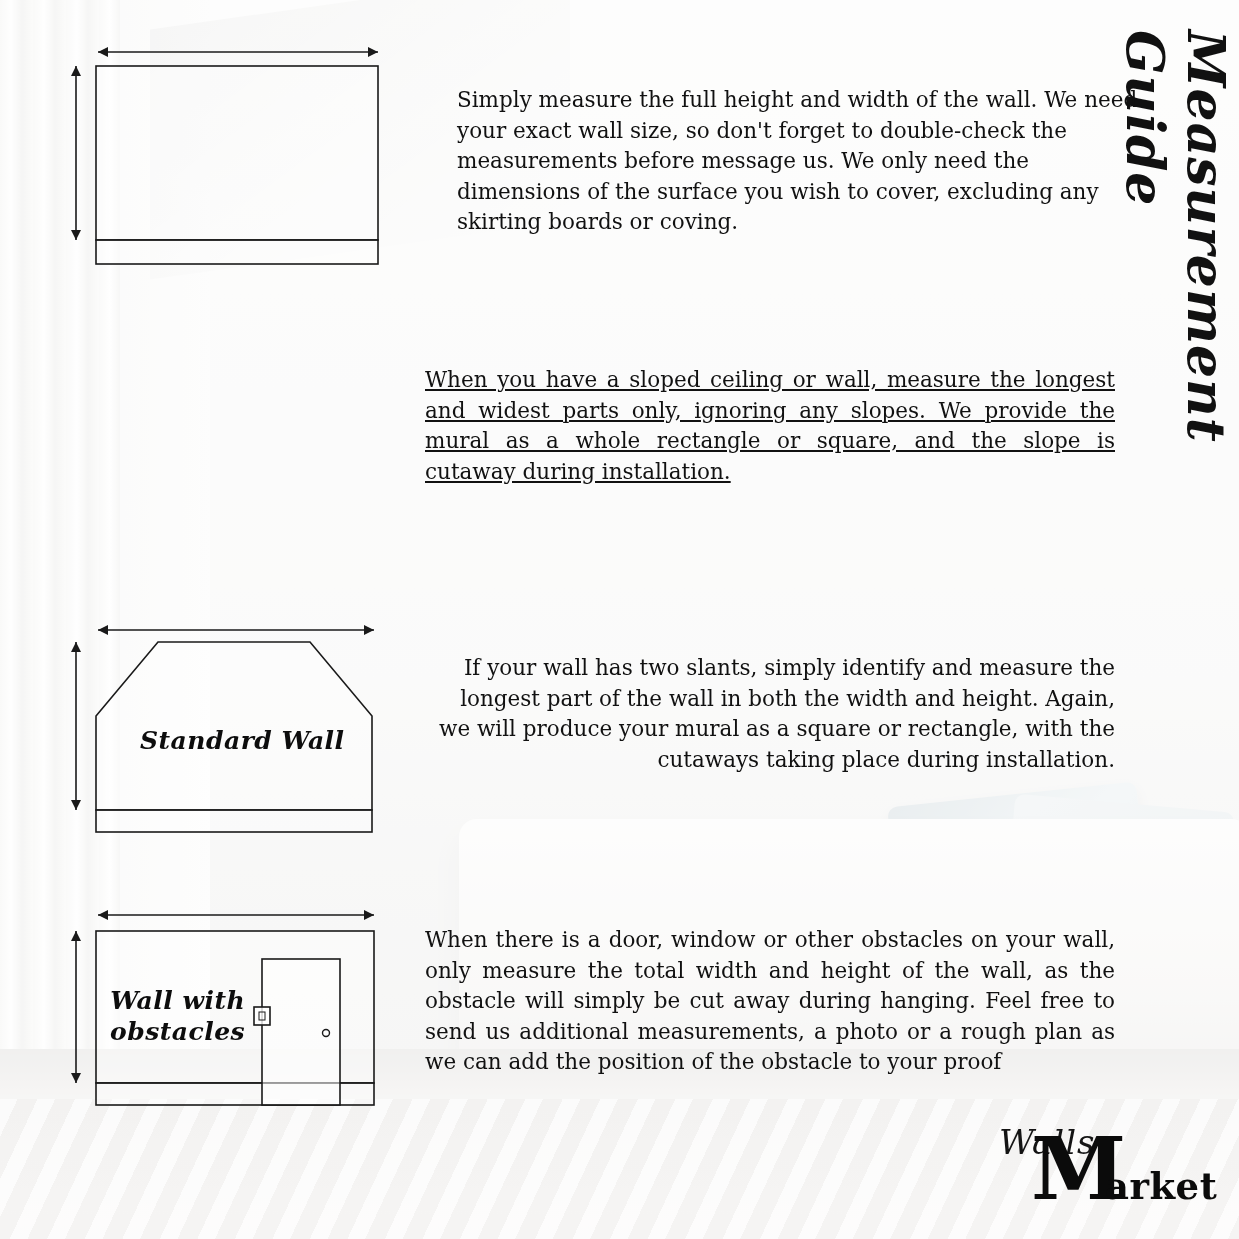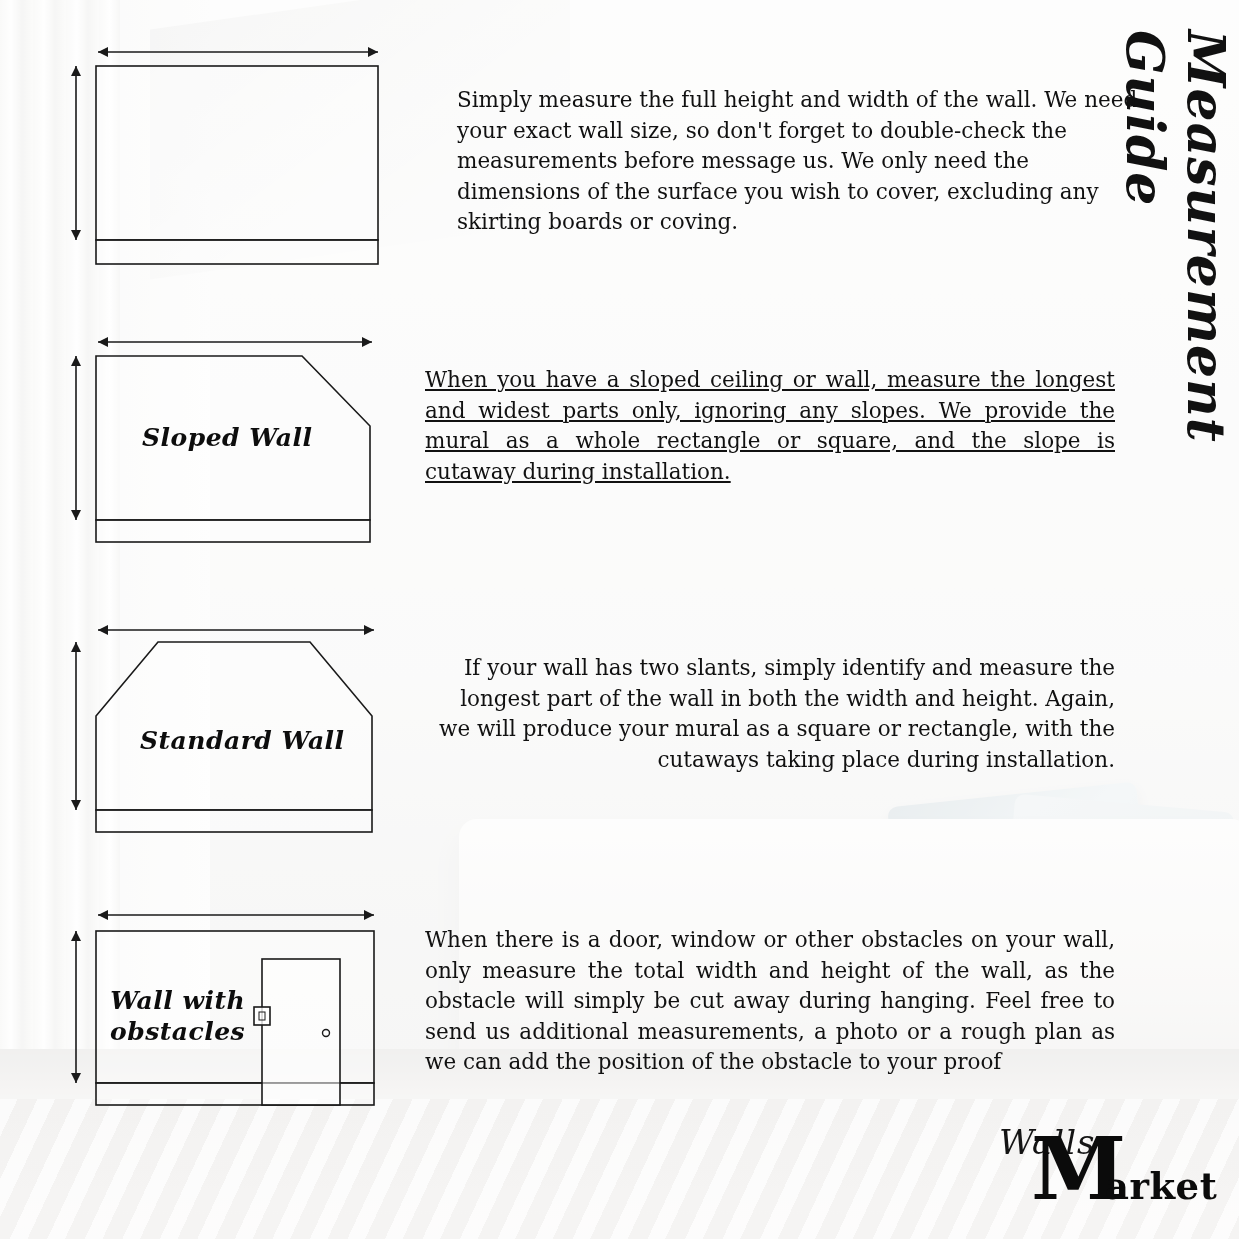--- a/index.html
+++ b/index.html
@@ -281,33 +281,20 @@
         <rect x="34" y="26" width="282" height="174" fill="rgba(255,255,255,0.35)"></rect>
 
         <rect x="34" y="200" width="282" height="24" fill="rgba(255,255,255,0.35)"></rect>
       </svg>
     </div>
     <div class="desc d1">Simply measure the full height and width of the wall. We need your exact wall size, so don't forget to double-check the measurements before
 message us. We only need the dimensions of the surface you wish to cover, excluding any skirting boards or coving.</div>
   </div>
 
   <div class="row r2">
-    <div class="diagram">
-      <svg width="330" height="250" viewBox="0 0 330 250" fill="none" stroke="#1a1a1a" stroke-width="1.6">
-        <line x1="36" y1="12" x2="310" y2="12"></line>
-        <path d="M36 12 l10 -5 v10 z" fill="#1a1a1a" stroke="none"></path>
-        <path d="M310 12 l-10 -5 v10 z" fill="#1a1a1a" stroke="none"></path>
-        <line x1="14" y1="26" x2="14" y2="190"></line>
-        <path d="M14 26 l-5 10 h10 z" fill="#1a1a1a" stroke="none"></path>
-        <path d="M14 190 l-5 -10 h10 z" fill="#1a1a1a" stroke="none"></path>
-        <path d="M34 26 H240 L308 96 V190 H34 Z" fill="rgba(255,255,255,0.35)"></path>
-        <rect x="34" y="190" width="274" height="22" fill="rgba(255,255,255,0.35)"></rect>
-      </svg>
-      <div class="wall-label" style="left:80px; top:92px;">Sloped Wall</div>
-    </div>
     <div class="desc d2">When you have a sloped ceiling or wall, measure the longest and widest parts only, ignoring any slopes. We provide the mural as a whole rectangle or square, and the slope is cutaway during installation.</div>
   </div>
 
   <div class="row r3">
     <div class="diagram">
       <svg width="330" height="250" viewBox="0 0 330 250" fill="none" stroke="#1a1a1a" stroke-width="1.6">
         <line x1="36" y1="10" x2="312" y2="10"></line>
         <path d="M36 10 l10 -5 v10 z" fill="#1a1a1a" stroke="none"></path>
         <path d="M312 10 l-10 -5 v10 z" fill="#1a1a1a" stroke="none"></path>
         <line x1="14" y1="22" x2="14" y2="190"></line>

